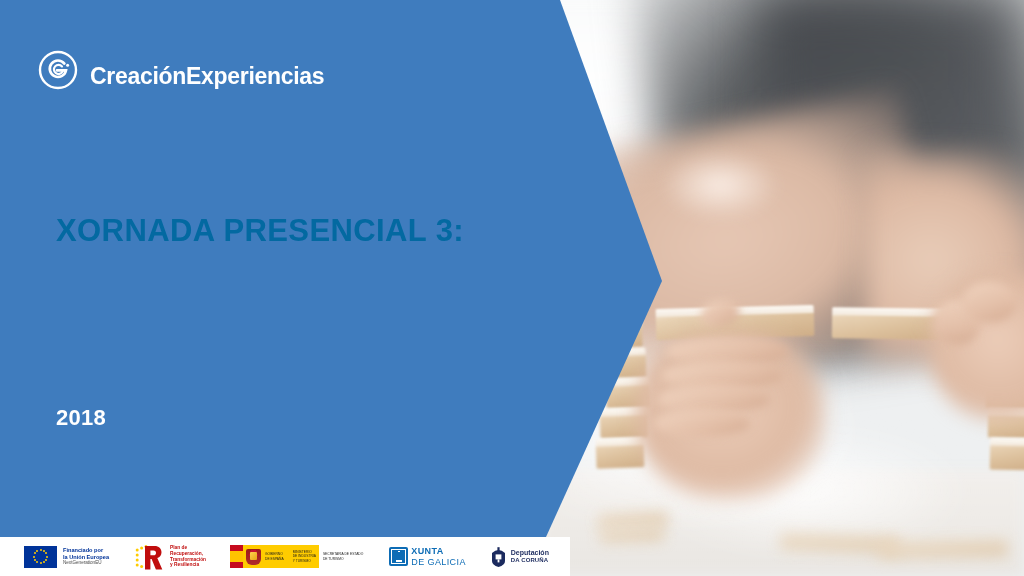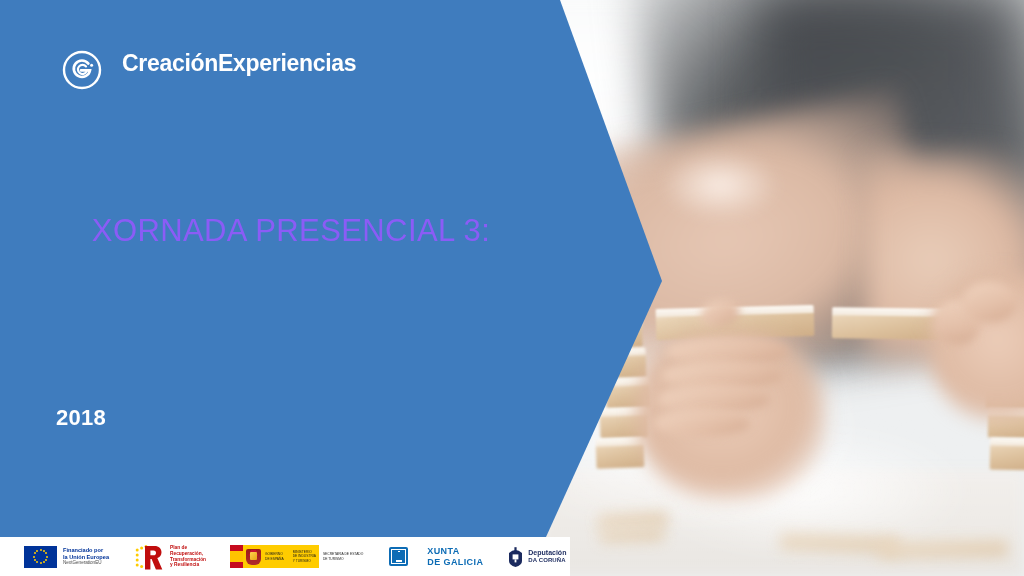--- a/index.html
+++ b/index.html
@@ -135,47 +135,46 @@
     position: absolute;
     left: 0; top: 0;
     width: 700px; height: 537px;
     background: #3f7cbe;
     clip-path: polygon(0 0, 560px 0, 662px 281px, 546px 537px, 0 537px);
   }
 
   
   .brand {
     position: absolute;
-    left: 62px; top: 50px;
+    left: 38px; top: 50px;
     display: flex;
-    align-items: flex-start;
-    gap: 20px;
+    align-items: flex-end;
+    gap: 12px;
     z-index: 6;
   }
   .brand-mark { width: 40px; height: 40px; display: block; }
   .brand-name {
     color: #ffffff;
     font-size: 23px;
     font-weight: bold;
     letter-spacing: -0.3px;
     white-space: nowrap;
   }
 
   
   .title {
     position: absolute;
     left: 56px; top: 212px;
     width: 470px;
-    color: #8b5cf6;
+    color: #0369a1;
     font-size: 31px;
-    font-weight: normal;
+    font-weight: bold;
     letter-spacing: 0.4px;
     line-height: 1.25;
     z-index: 6;
-    text-align: center;
   }
   .year {
     position: absolute;
     left: 56px; top: 405px;
     color: #ffffff;
     font-size: 22px;
     font-weight: bold;
     letter-spacing: 0.3px;
     z-index: 6;
   }
@@ -279,23 +278,23 @@
     border: 1.2px solid #ffffff;
     position: relative;
   }
   .xunta-cup {
     position: absolute; left: 50%; top: 2px;
     transform: translateX(-50%);
     width: 6px; height: 8px;
     border-bottom: 2px solid #fff;
     box-shadow: 0 -3px 0 -2px #fff;
   }
-  .xunta-text { margin-left: 19px; line-height: 1.12; }
+  .xunta-text { margin-left: 3px; line-height: 1.12; }
   .xunta-text .x1 { color: #0d6cb5; font-size: 9px; font-weight: bold; letter-spacing: .4px; }
-  .xunta-text .x2 { color: #0d6cb5; font-size: 9px; font-weight: bold; letter-spacing: .4px; }
+  .xunta-text .x2 { color: #0d6cb5; font-size: 9px; font-weight: normal; letter-spacing: .4px; }
 
   
   .dep { display: flex; align-items: center; margin-left: 24px; }
   .dep-mark {
     width: 17px; height: 21px; flex: none; position: relative;
   }
   .dep-text { margin-left: 4px; line-height: 1.15; white-space: nowrap; }
   .dep-text .d1 { color: #1b2a5e; font-size: 7px; font-weight: bold; }
   .dep-text .d2 { color: #1b2a5e; font-size: 6px; font-weight: bold; letter-spacing: .1px; }
 </style>

